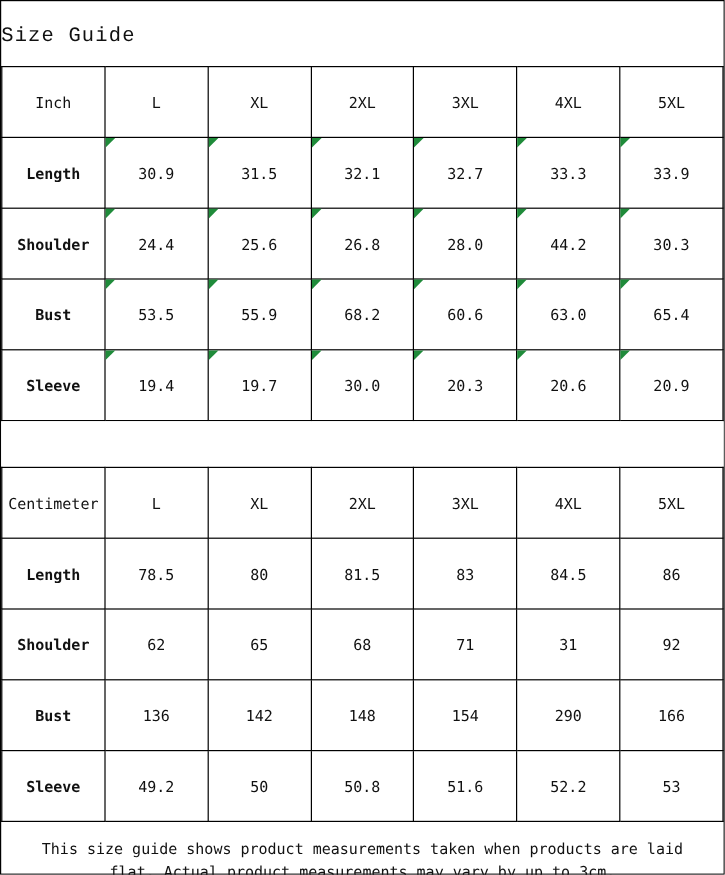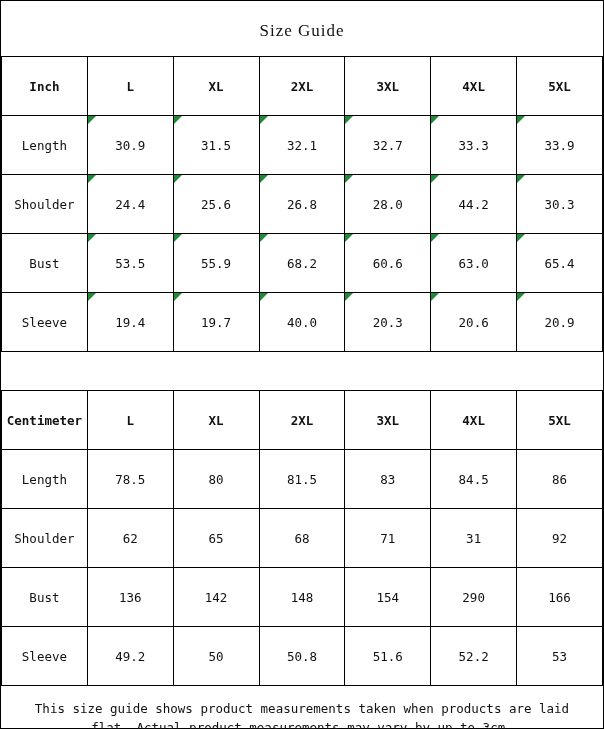--- a/index.html
+++ b/index.html
@@ -16,51 +16,51 @@
   }
   .page {
     position: relative;
     width: 604px;
     height: 729px;
     box-sizing: border-box;
     border: 1px solid #000000;
     background: #ffffff;
   }
   .title {
-    text-align: center;
+    text-align: left;
     font-size: 17px;
     letter-spacing: 1px;
     padding-top: 20px;
     padding-bottom: 15px;
     color: #111111;
-    font-family: Liberation Serif, serif;
+    font-family: Liberation Mono, monospace;
   }
   table.size-table {
     width: 100%;
     border-collapse: collapse;
     table-layout: fixed;
   }
   table.size-table td,
   table.size-table th {
     border: 1px solid #000000;
     text-align: center;
     vertical-align: middle;
     font-size: 12.5px;
     font-family: "DejaVu Sans Mono", monospace;
     font-weight: normal;
     height: 56px;
     position: relative;
     color: #111111;
   }
   table.size-table th {
+    font-weight: normal;
+    font-size: 12.5px;
+  }
+  table.size-table td.rowhead {
     font-weight: bold;
-    font-size: 12.5px;
-  }
-  table.size-table td.rowhead {
-    font-weight: normal;
     font-size: 12.5px;
   }
   
   .corner::before {
     content: "";
     position: absolute;
     top: 0;
     left: 0;
     width: 0;
     height: 0;
@@ -128,21 +128,21 @@
           <td class="corner">55.9</td>
           <td class="corner">68.2</td>
           <td class="corner">60.6</td>
           <td class="corner">63.0</td>
           <td class="corner">65.4</td>
         </tr>
         <tr>
           <td class="rowhead">Sleeve</td>
           <td class="corner">19.4</td>
           <td class="corner">19.7</td>
-          <td class="corner">40.0</td>
+          <td class="corner">30.0</td>
           <td class="corner">20.3</td>
           <td class="corner">20.6</td>
           <td class="corner">20.9</td>
         </tr>
       </tbody>
     </table>
   </div>
 
   <div class="gap"></div>
 

